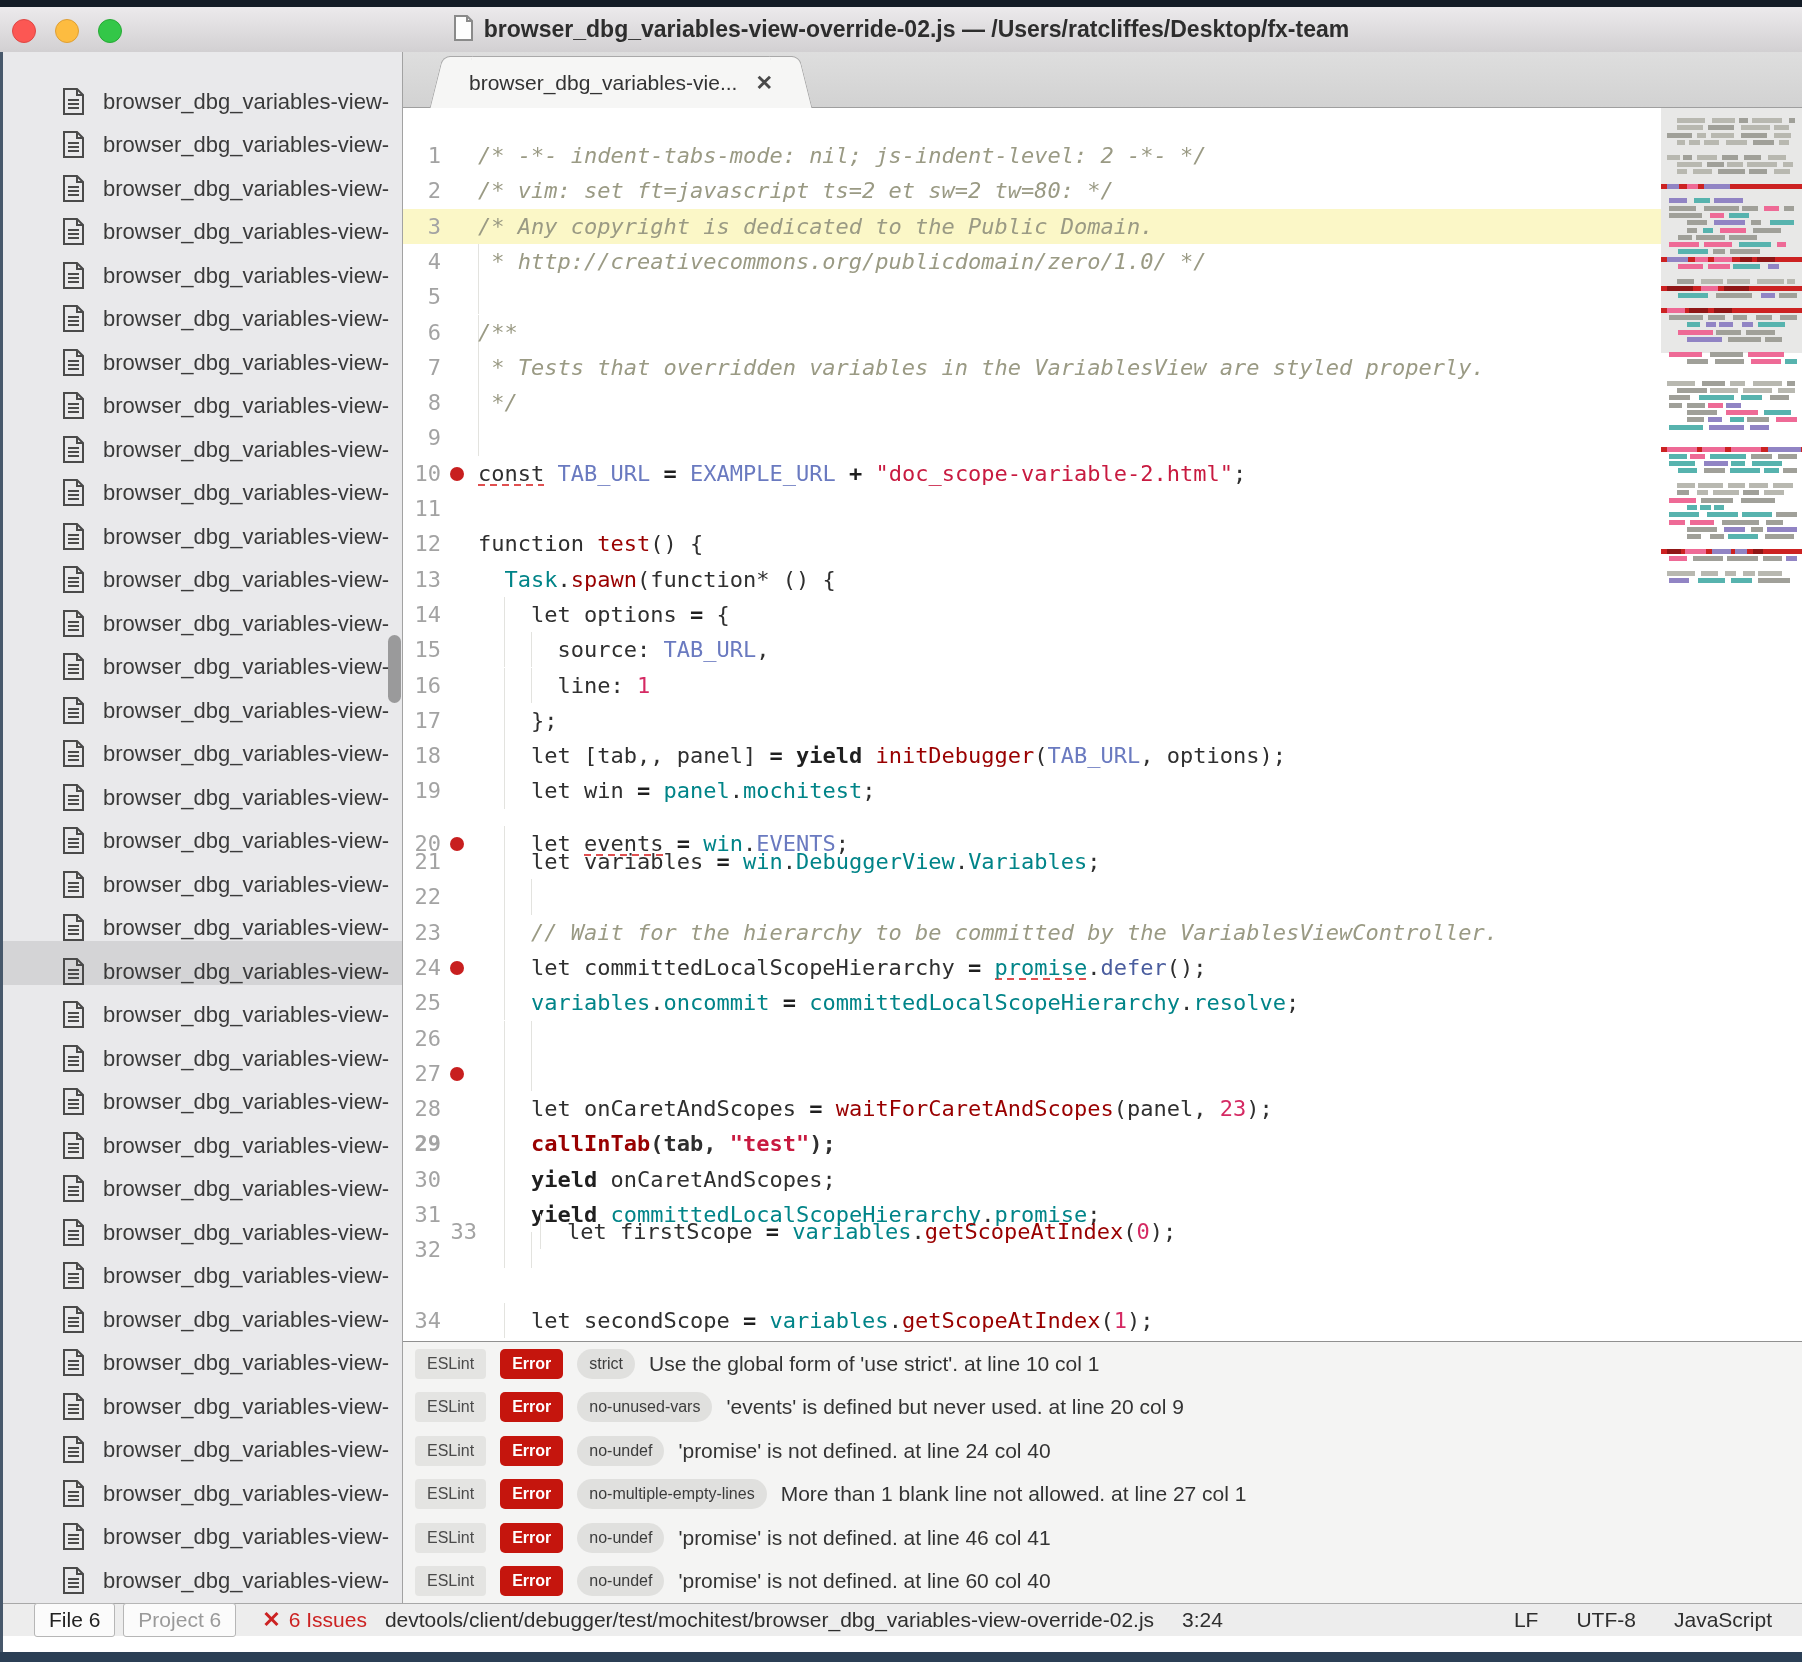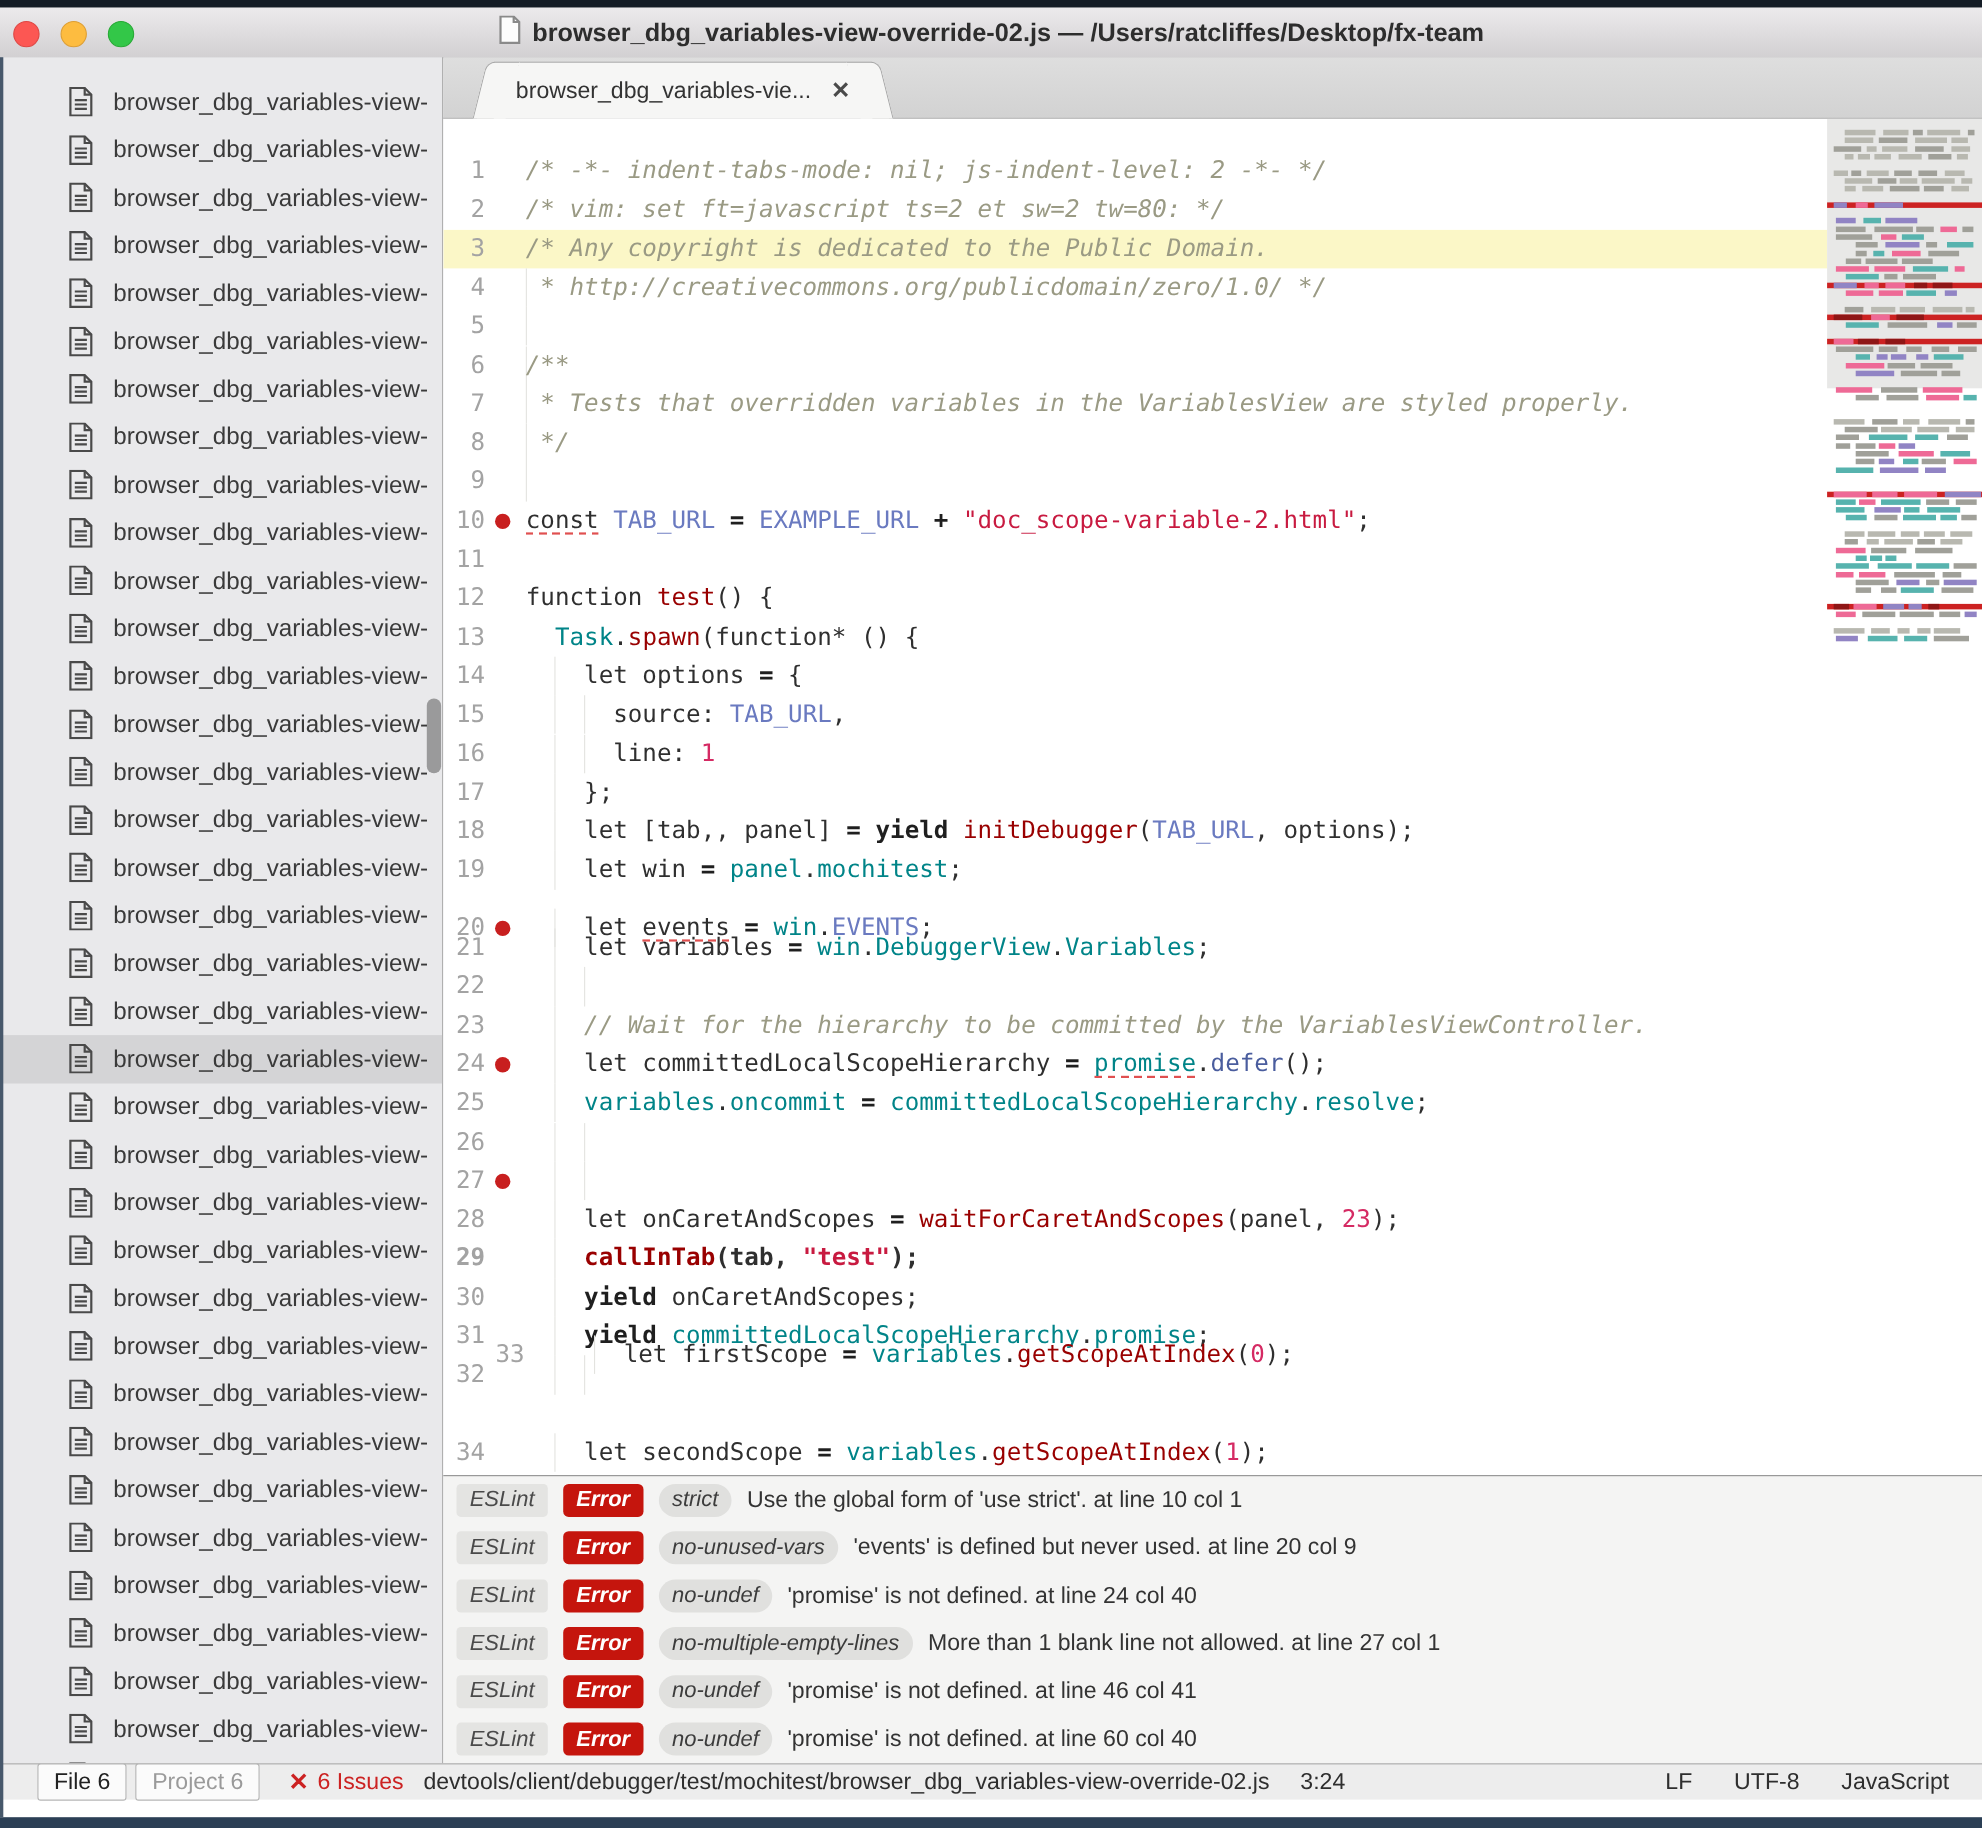--- a/index.html
+++ b/index.html
@@ -16,21 +16,21 @@
   .tl{width:22px;height:22px;border-radius:50%;}
   .tl.close{background:#fc5753;border:1px solid #df4744;}
   .tl.min{background:#fdbc40;border:1px solid #de9f34;}
   .tl.max{background:#33c748;border:1px solid #27aa35;}
   .title-wrap{display:flex;align-items:center;justify-content:center;height:100%;gap:10px;}
   .win-title{font-size:23px;font-weight:600;color:#2d2d2d;}
   
   .sidebar{position:absolute;left:0;top:52px;width:403px;height:1551px;background:#e9e9eb;
            border-right:1px solid #a2a2a2;overflow:hidden;box-sizing:border-box;}
   .sb-list{position:absolute;left:0;top:19px;width:100%;}
-  .sb-row{height:43.5px;display:flex;align-items:center;}
+  .sb-row{height:43.5px;display:flex;align-items:flex-end;}
   .sb-row.selected{background:#d4d4d6;}
   .sb-row svg{margin-left:62px;flex:none;}
   .sb-label{margin-left:18px;font-size:22px;color:#3a3a3a;white-space:nowrap;}
   .sb-scroll{position:absolute;left:388px;top:583px;width:13px;height:68px;border-radius:7px;
              background:rgba(90,90,90,.55);}
   
   .rightcol{position:absolute;left:403px;top:52px;width:1399px;height:1551px;}
   .tabbar{position:absolute;left:0;top:0;width:100%;height:56px;
           background:linear-gradient(#dedede,#d2d2d2);border-bottom:1px solid #9f9f9f;box-sizing:border-box;}
   .tab{position:absolute;left:46px;top:4px;width:344px;height:52px;background:#f6f6f5;border-top:1px solid #a9a9a9;box-sizing:border-box;}
@@ -60,21 +60,21 @@
   
   .minimap{position:absolute;left:1258px;top:0;width:141px;height:100%;}
   .mm-view{position:absolute;left:0;top:0;width:100%;height:245px;background:#e8e8e7;}
   .mm-row{position:absolute;left:0;width:100%;height:5px;}
   .mm-row span{position:absolute;top:0;height:5px;}
   
   .lint{position:absolute;left:0;top:1289px;width:100%;height:262px;background:#f4f4f3;
         border-top:1px solid #909090;box-sizing:border-box;}
   .lint-row{height:43.5px;display:flex;align-items:center;gap:14px;padding-left:12px;}
   .lint-chip{display:inline-flex;align-items:center;height:30px;padding:0 12px;border-radius:4px;
-             background:#e4e4e2;color:#4a4a4a;font-size:20px;font-style:italic;}
+             background:#e4e4e2;color:#4a4a4a;font-size:16px;}
   .lint-error{background:#c5150d;color:#fff;font-weight:700;border-radius:5px;}
   .lint-rule{background:#e0e0de;border-radius:15px;color:#3c3c3c;}
   .lint-msg{font-size:21px;color:#333;}
   
   .statusbar{position:absolute;left:0;top:1603px;width:100%;height:33px;background:#ededed;
              border-top:1px solid #a8a8a8;box-sizing:border-box;display:flex;align-items:center;}
   .st-btn{border:1px solid #b6b6b6;background:#fbfbfb;border-radius:3px;padding:4px 14px;
           font-size:21px;color:#222;}
   .st-btn.dim{color:#9a9a9a;}
   .st-x{color:#cc2222;font-weight:700;font-size:22px;margin-left:26px;}

